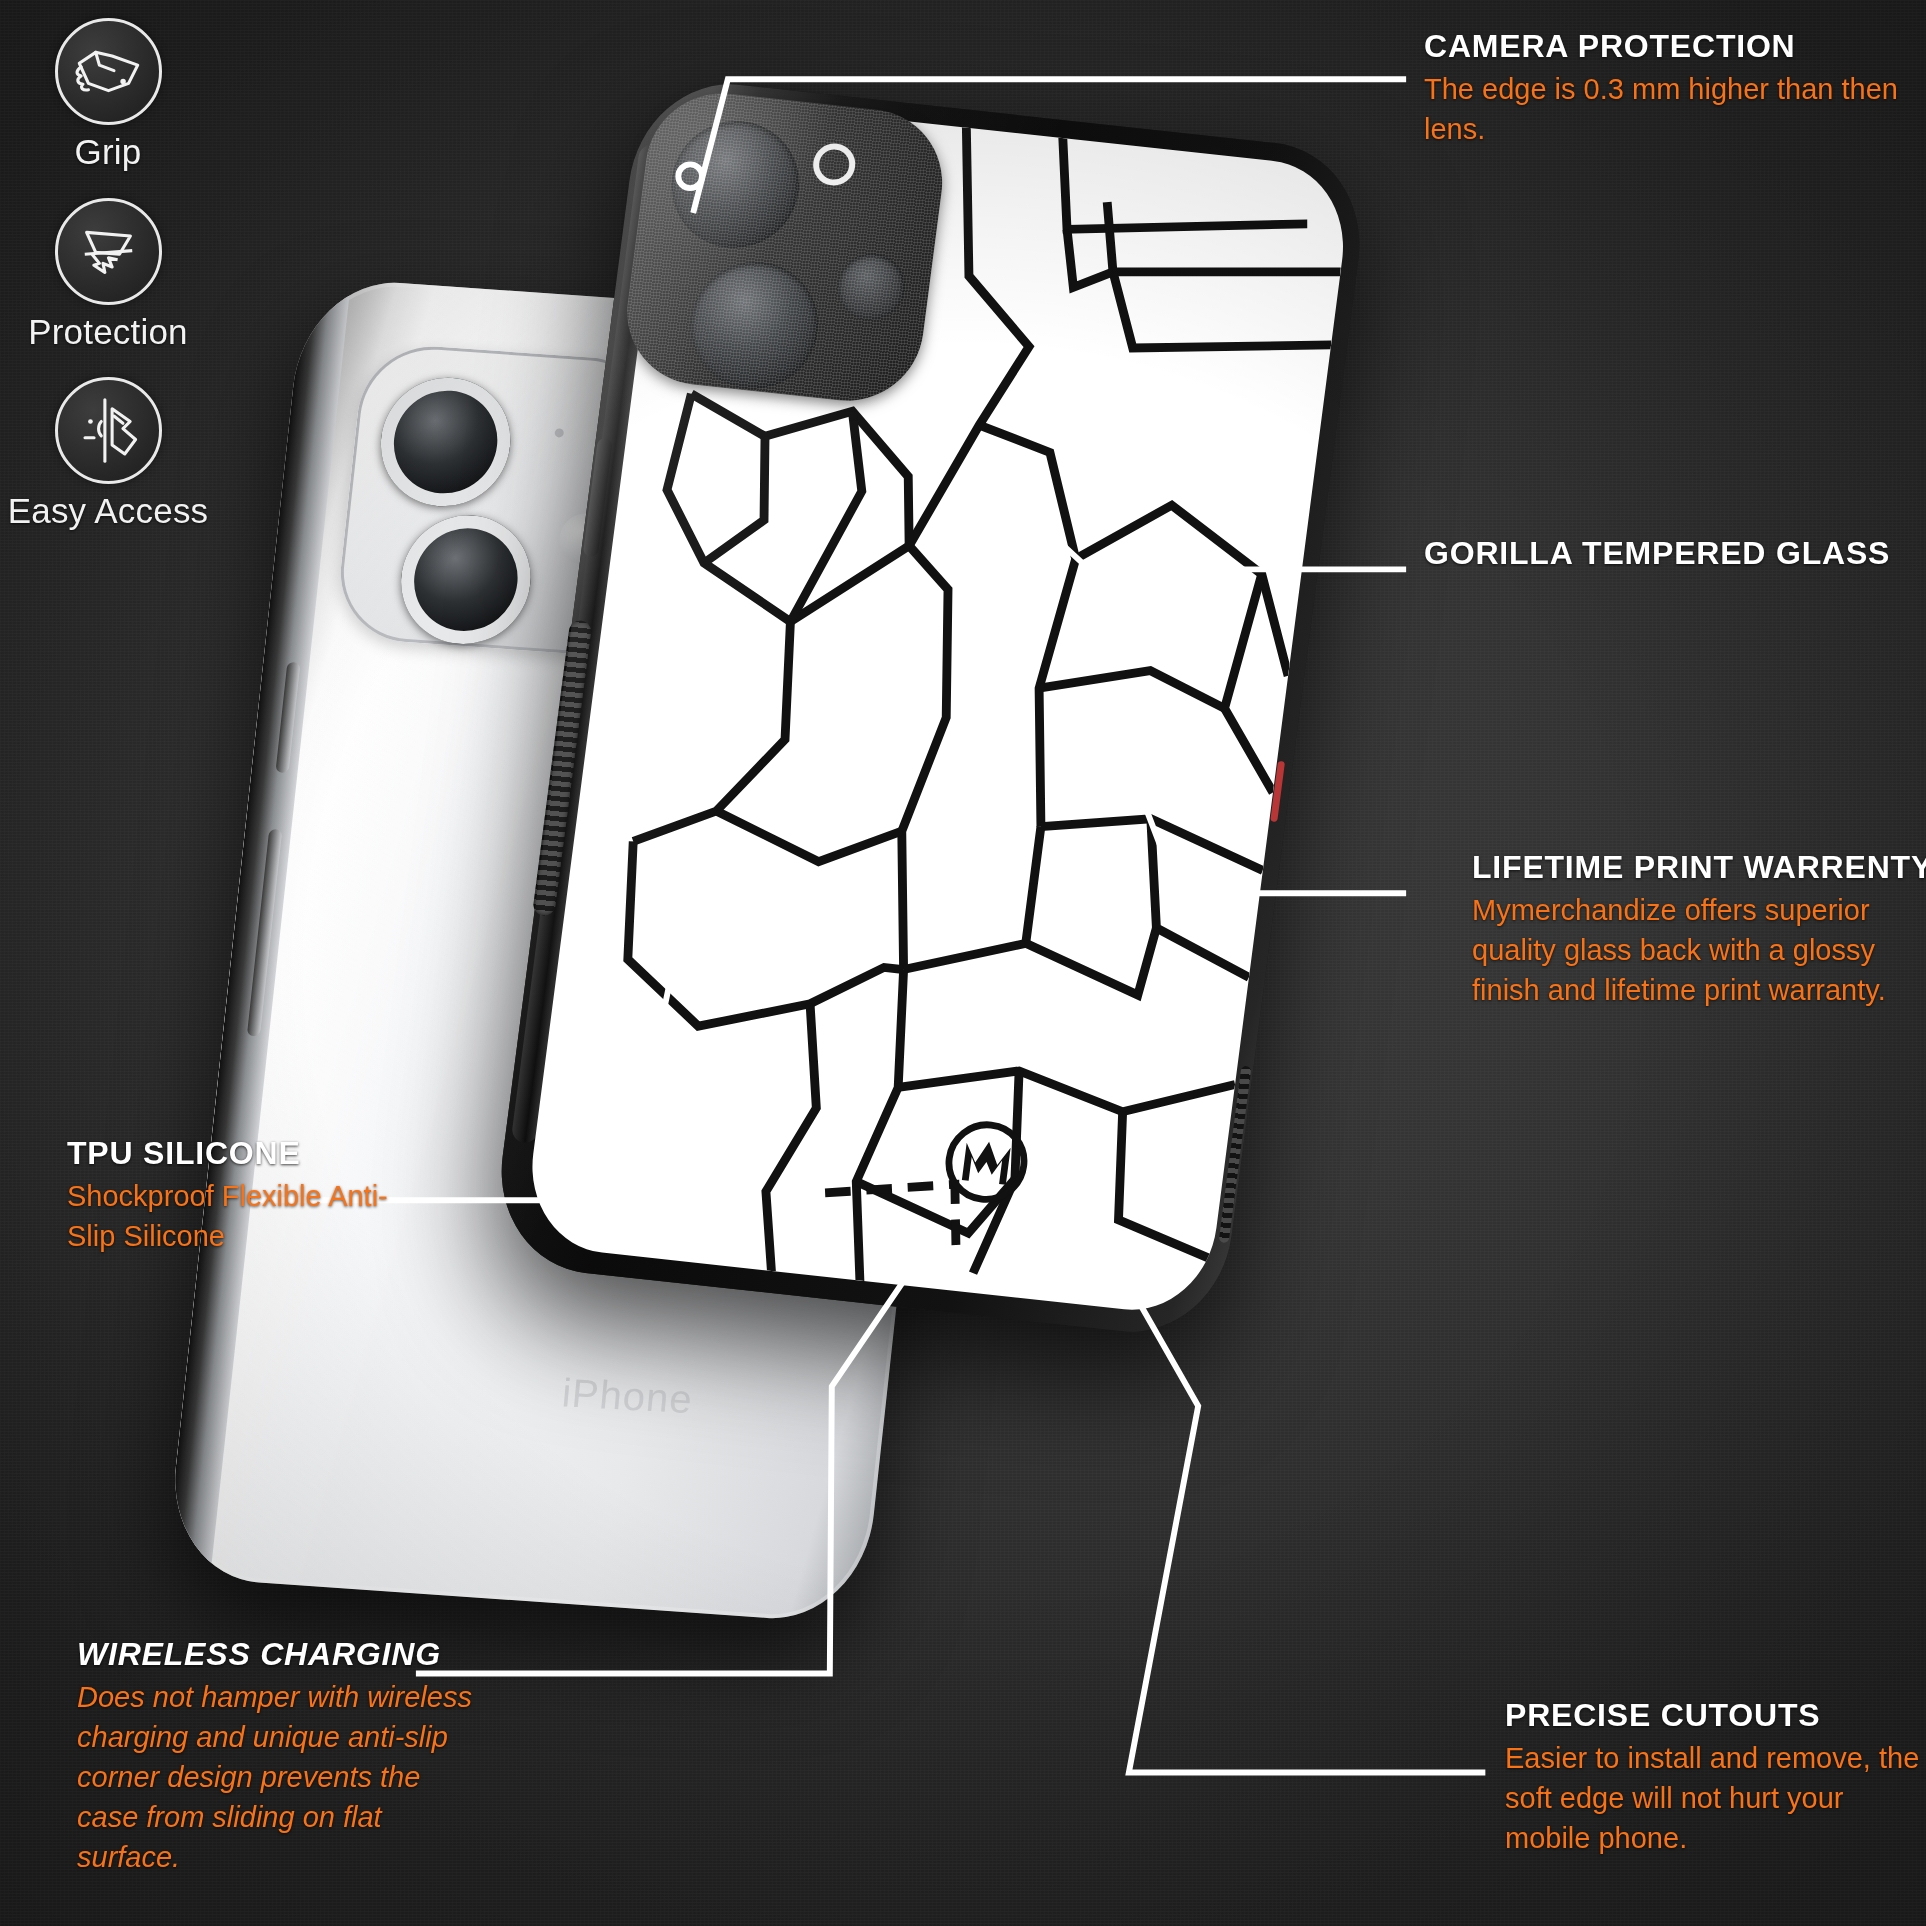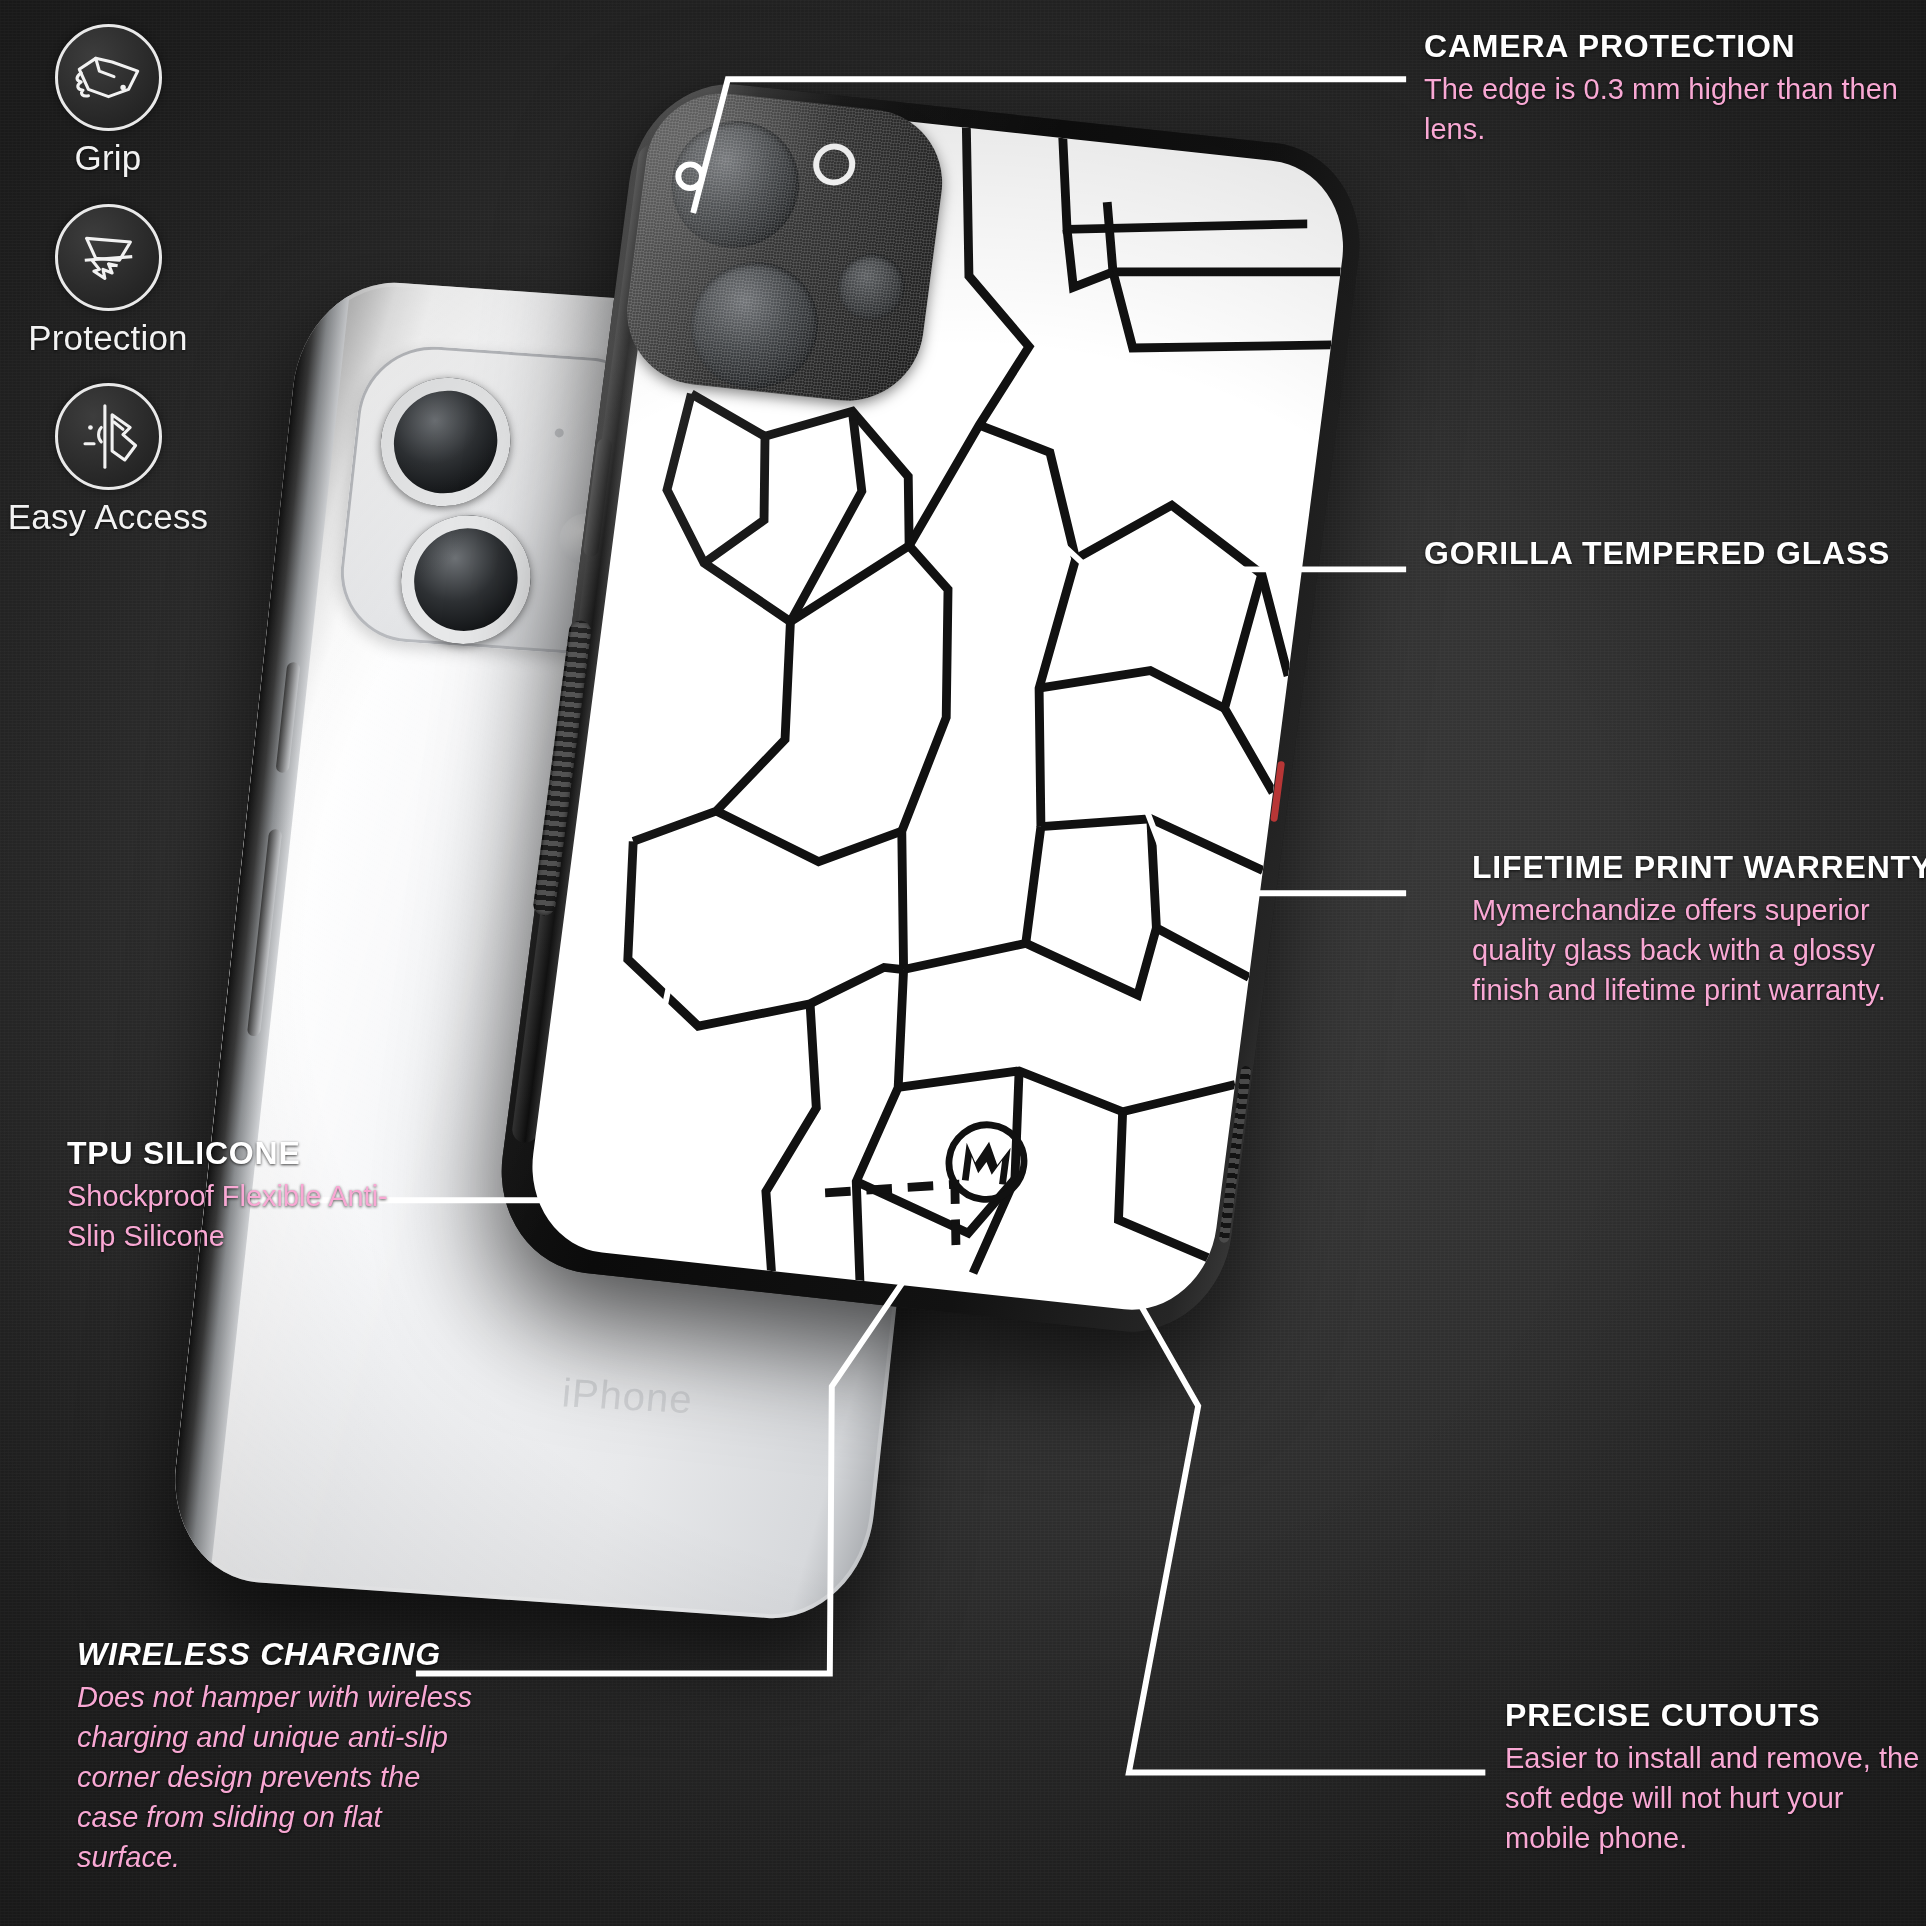--- a/index.html
+++ b/index.html
@@ -24,21 +24,21 @@
   }
   #bg-noise {
     position: absolute; inset: 0; opacity: .05;
     background-image:
       repeating-linear-gradient(0deg, rgba(255,255,255,.5) 0 1px, transparent 1px 3px),
       repeating-linear-gradient(90deg, rgba(255,255,255,.4) 0 1px, transparent 1px 4px);
   }
 
   
   #feature-strip {
-    position: absolute; left: 0; top: 24px; width: 216px;
+    position: absolute; left: 0; top: 18px; width: 216px;
     display: flex; flex-direction: column; align-items: center;
   }
   .feature-item { width: 216px; text-align: center; margin-bottom: 26px; }
   .feature-icon {
     width: 107px; height: 107px; margin: 0 auto 8px auto;
     border-radius: 50%;
     border: 3px solid #e9e9e9;
     background: radial-gradient(circle at 35% 30%, #3d3d3d, #242424 75%);
     box-shadow: 0 0 8px rgba(0,0,0,.45);
     display: flex; align-items: center; justify-content: center;
@@ -52,21 +52,21 @@
   }
 
   
   .callout { position: absolute; }
   .callout-title {
     color: #ffffff; font-weight: 700; font-size: 32px;
     letter-spacing: 0.8px; white-space: nowrap; line-height: 1.15;
     text-shadow: 0 1px 3px rgba(0,0,0,.75);
   }
   .callout-body {
-    color: #f9a8d4; font-weight: 400; font-size: 29px;
+    color: #f97316; font-weight: 400; font-size: 29px;
     line-height: 1.38; margin-top: 4px;
     text-shadow: 0 1px 3px rgba(0,0,0,.7);
   }
 
   #callout-camera   { left: 1424px; top: 28px;   width: 485px; }
   #callout-gorilla  { left: 1424px; top: 535px;  width: 495px; }
   #callout-warranty { left: 1472px; top: 849px;  width: 465px; }
   #callout-tpu      { left: 67px;   top: 1135px; width: 356px; }
   #callout-wireless { left: 77px;   top: 1636px; width: 396px; font-style: italic; }
   #callout-cutouts  { left: 1505px; top: 1697px; width: 416px; }

